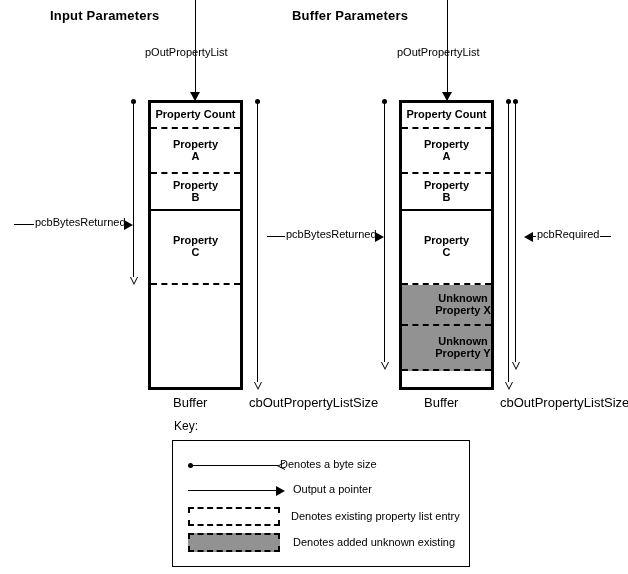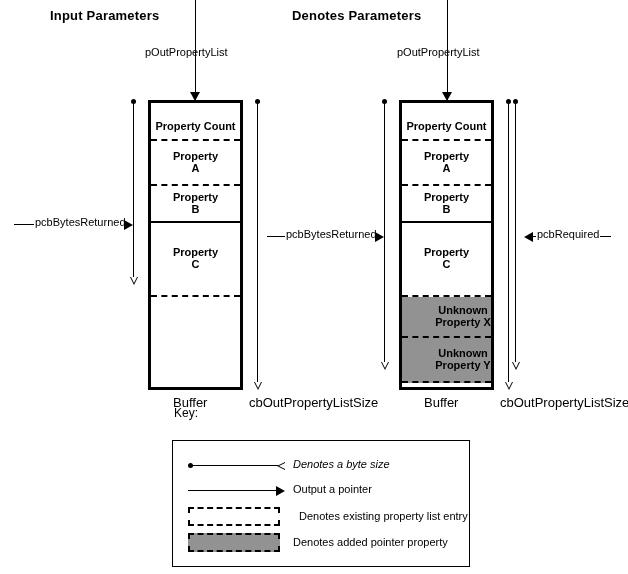--- a/index.html
+++ b/index.html
@@ -13,21 +13,21 @@
 
   
   .ptr-label{position:absolute;font-size:11px;white-space:nowrap;text-align:right;}
   .small-label{position:absolute;font-size:13px;white-space:nowrap;}
 
   
   .buffer{position:absolute;border:3px solid #000;background:#fff;box-sizing:border-box;}
   .seg{position:absolute;left:0;right:0;box-sizing:border-box;
        display:flex;align-items:center;justify-content:center;
        text-align:center;font-size:11px;font-weight:bold;line-height:1.05;
-       color:#000;margin-top:12px;}
+       color:#000;}
   .seg span{position:relative;z-index:2;}
 
   
   .fill-sparse{
     background-color:#ffffff;
     background-image:radial-gradient(#000 0.6px, transparent 0.7px);
     background-size:4px 4px;background-position:0 0;
   }
   
   .fill-dense{
@@ -66,21 +66,21 @@
   .key-box{position:absolute;border:1px solid #000;background:#fff;box-sizing:border-box;}
   .key-text{position:absolute;font-size:11px;white-space:nowrap;}
   .swatch{position:absolute;box-sizing:border-box;border:2px dashed #000;}
 </style>
 </head>
 <body>
 
 <div class="stage">
 
   <div class="section-title" style="left:50px;top:8px;">Input Parameters</div>
-  <div class="section-title" style="left:292px;top:8px;">Denotes Parameters</div>
+  <div class="section-title" style="left:292px;top:8px;">Buffer Parameters</div>
 
   <div class="vline" style="left:195px;top:0px;height:100px;"></div>
   <div class="arrow-down" style="left:190px;top:92px;"></div>
   <div class="ptr-label" style="left:145px;top:46px;">pOutPropertyList</div>
 
   <div class="buffer" style="left:148px;top:100px;width:95px;height:290px;">
     <div class="seg fill-sparse dash-bottom" style="top:0px;height:26px;">
       <span>Property Count</span>
     </div>
     <div class="seg fill-sparse dash-bottom" style="top:26px;height:45px;">
@@ -156,31 +156,31 @@
 
   <div class="hline" style="left:533px;top:236px;width:78px;"></div>
   <div class="arrow-left" style="left:524px;top:232px;"></div>
   <div class="ptr-label" style="left:536px;top:228px;background:#fff;padding:0 1px;">pcbRequired</div>
 
   <div class="dot-cap" style="left:506px;top:99px;"></div>
   <div class="vline" style="left:508px;top:101px;height:285px;"></div>
   <div class="tri-open" style="left:505px;top:382px;"></div>
   <div class="small-label" style="left:500px;top:395px;">cbOutPropertyListSize</div>
 
-  <div class="key-title" style="left:174px;top:406px;text-align:center;">Key:</div>
+  <div class="key-title" style="left:174px;top:419px;text-align:center;">Key:</div>
   <div class="key-box" style="left:172px;top:440px;width:298px;height:127px;"></div>
 
   <div class="dot-cap" style="left:188px;top:463px;"></div>
   <div class="hline" style="left:191px;top:465px;width:87px;"></div>
   <div class="tri-open" style="left:277px;top:462px;transform:rotate(90deg);transform-origin:4px 4px;"></div>
-  <div class="key-text" style="left:293px;top:458px;font-style:italic;">Denotes a byte size</div>
+  <div class="key-text" style="left:280px;top:458px;">Denotes a byte size</div>
 
   <div class="hline" style="left:188px;top:490px;width:91px;"></div>
   <div class="arrow-right" style="left:276px;top:486px;"></div>
   <div class="key-text" style="left:293px;top:483px;">Output a pointer</div>
 
   <div class="swatch fill-sparse" style="left:188px;top:507px;width:92px;height:19px;"></div>
-  <div class="key-text" style="left:299px;top:510px;">Denotes existing property list entry</div>
+  <div class="key-text" style="left:291px;top:510px;">Denotes existing property list entry</div>
 
   <div class="swatch fill-dense" style="left:188px;top:533px;width:92px;height:19px;"></div>
-  <div class="key-text" style="left:293px;top:536px;">Denotes added pointer property</div>
+  <div class="key-text" style="left:293px;top:536px;">Denotes added unknown existing</div>
 
 </div>
 
 </body></html>

